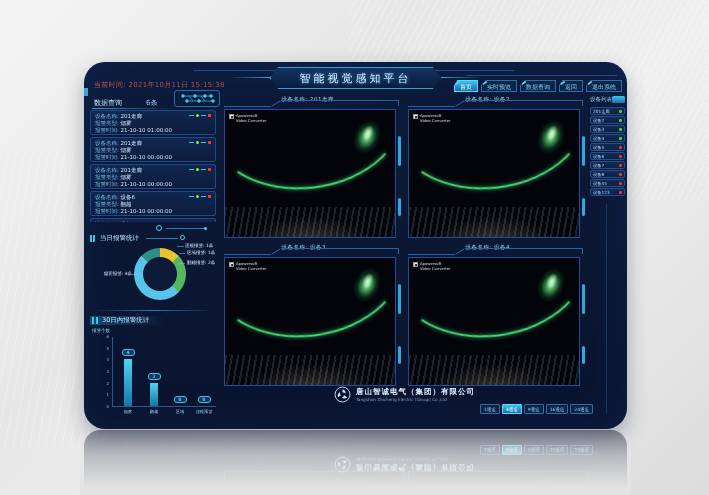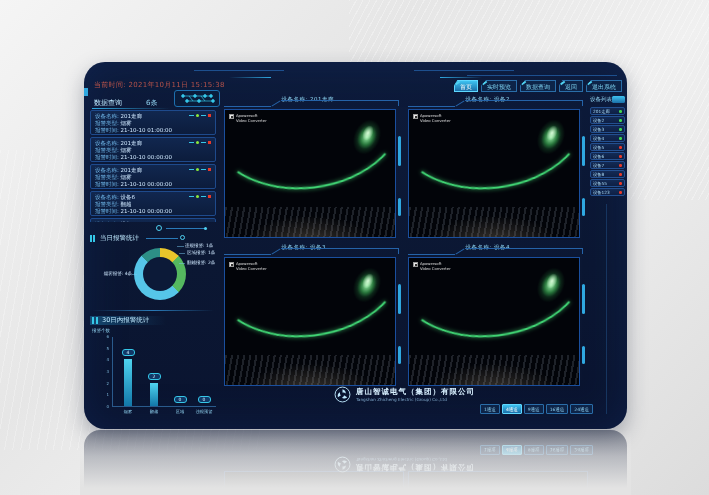--- a/index.html
+++ b/index.html
@@ -166,20 +166,23 @@
 
 <div class="panel">
   <div class="corner-sq"></div>
   <div class="top-line-l"></div>
   <div class="top-line-r"></div>
 
   <div class="time">当前时间: 2021年10月11日 15:15:38</div>
 
   <div class="wing l"></div>
   <div class="wing r"></div>
+  <div class="title-banner">
+    <span>智能视觉感知平台</span>
+  </div>
 
   <div class="nav-line"></div>
   <div class="nav">
     <div class="nav-btn active">首页</div>
     <div class="nav-btn">实时预览</div>
     <div class="nav-btn">数据查询</div>
     <div class="nav-btn">返回</div>
     <div class="nav-btn">退出系统</div>
   </div>
 

